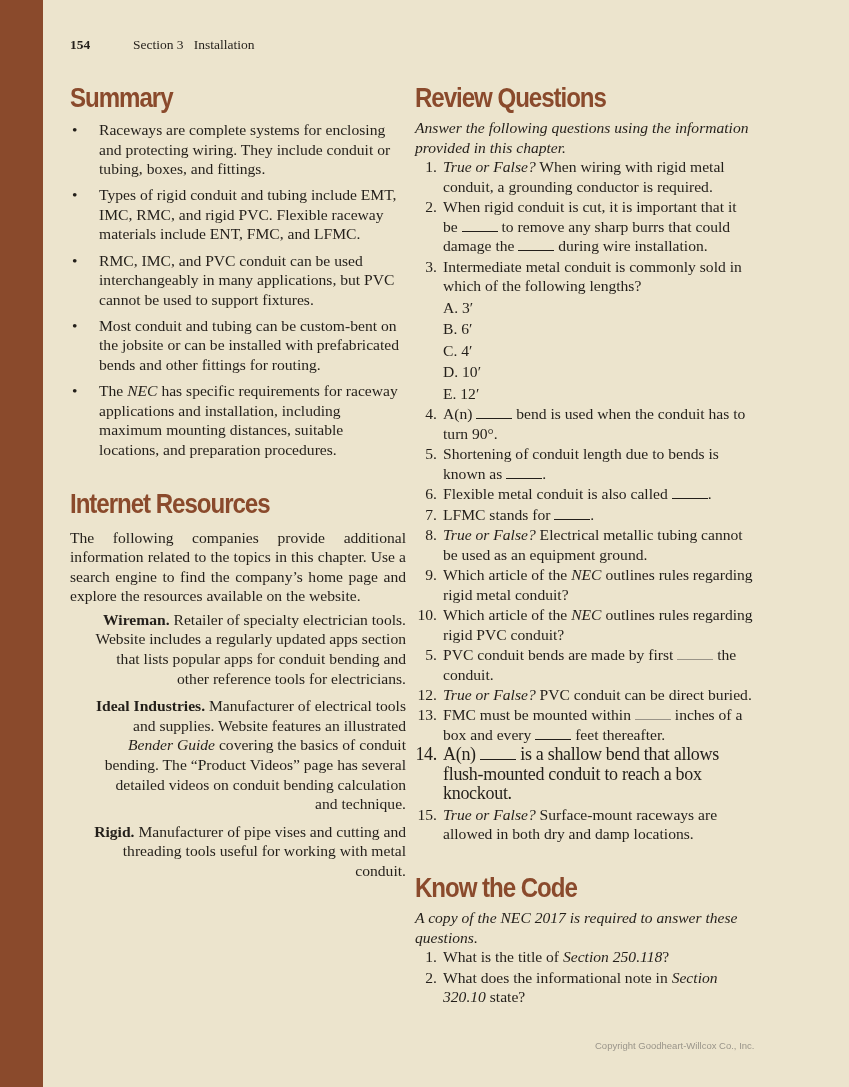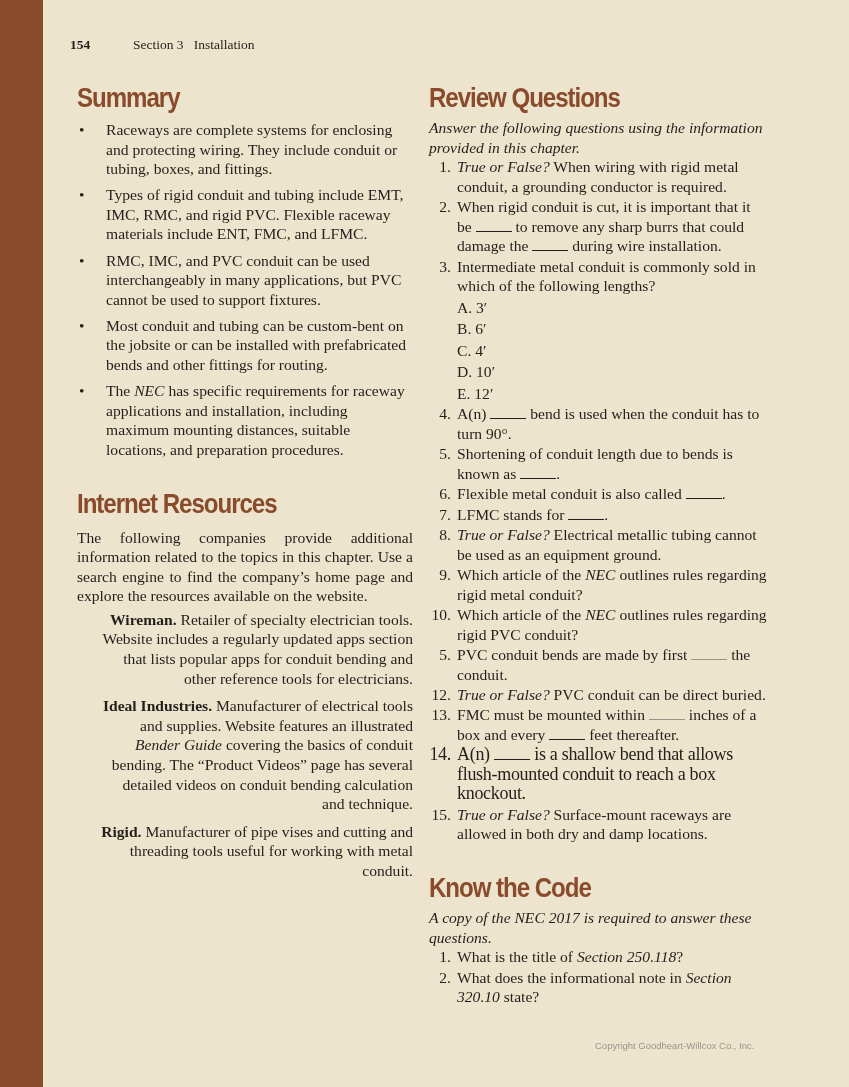--- a/index.html
+++ b/index.html
@@ -12,22 +12,22 @@
   .stripe {
     position: absolute; left: 0; top: 0; width: 43px; height: 1087px;
     background: #8A4A2C;
   }
   .running-head {
     position: absolute; left: 70px; top: 37px;
     font-family: "Liberation Serif", serif; font-size: 13.5px; color: #231f1a;
   }
   .running-head .pg { font-weight: bold; display: inline-block; width: 63px; }
   .col { position: absolute; }
-  .col-left { left: 70px; top: 80px; width: 336px; margin-left: 7px; }
-  .col-right { left: 429px; top: 80px; width: 338px; }
+  .col-left { left: 70px; top: 80px; width: 336px; }
+  .col-right { left: 415px; top: 80px; width: 338px; }
   h2 {
     font-family: "Liberation Sans", sans-serif;
     font-weight: bold; color: #8A4A2C;
     font-size: 28px; letter-spacing: -1.2px;
     margin: 0; line-height: 36px;
     transform: scaleX(0.86); transform-origin: left center;
   }
   .txt { font-family: "Liberation Serif", serif; font-size: 15.6px; line-height: 19.6px; }
   ul.bullets { list-style: none; margin: 4px 0 0 0; padding: 0; }
   ul.bullets li {

